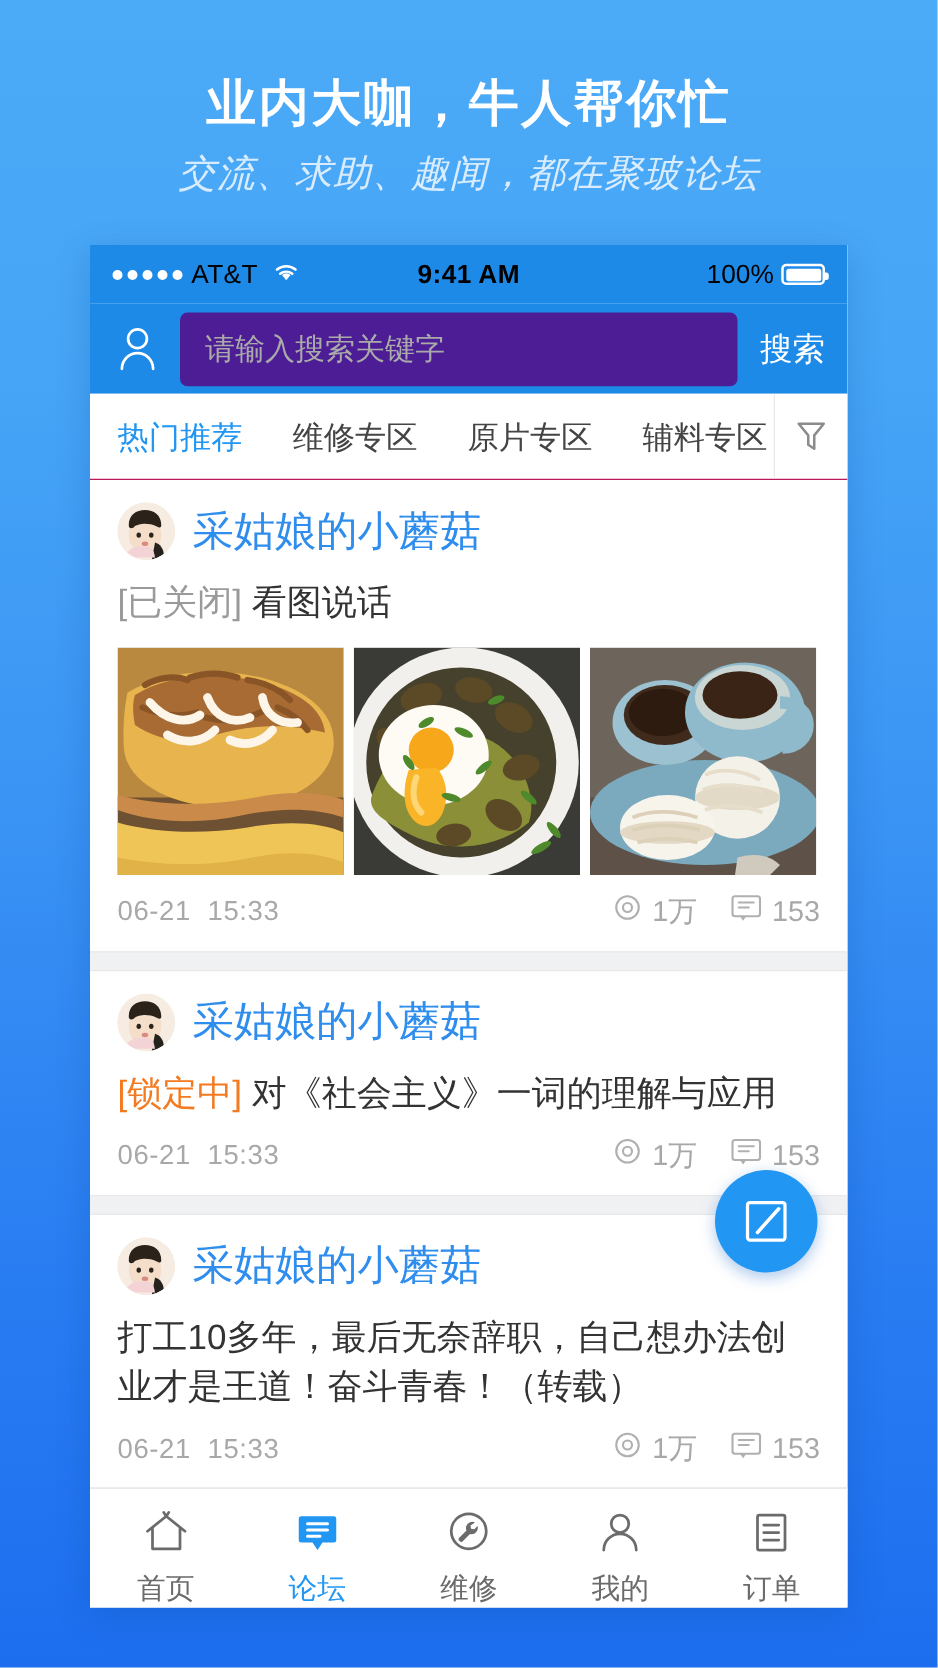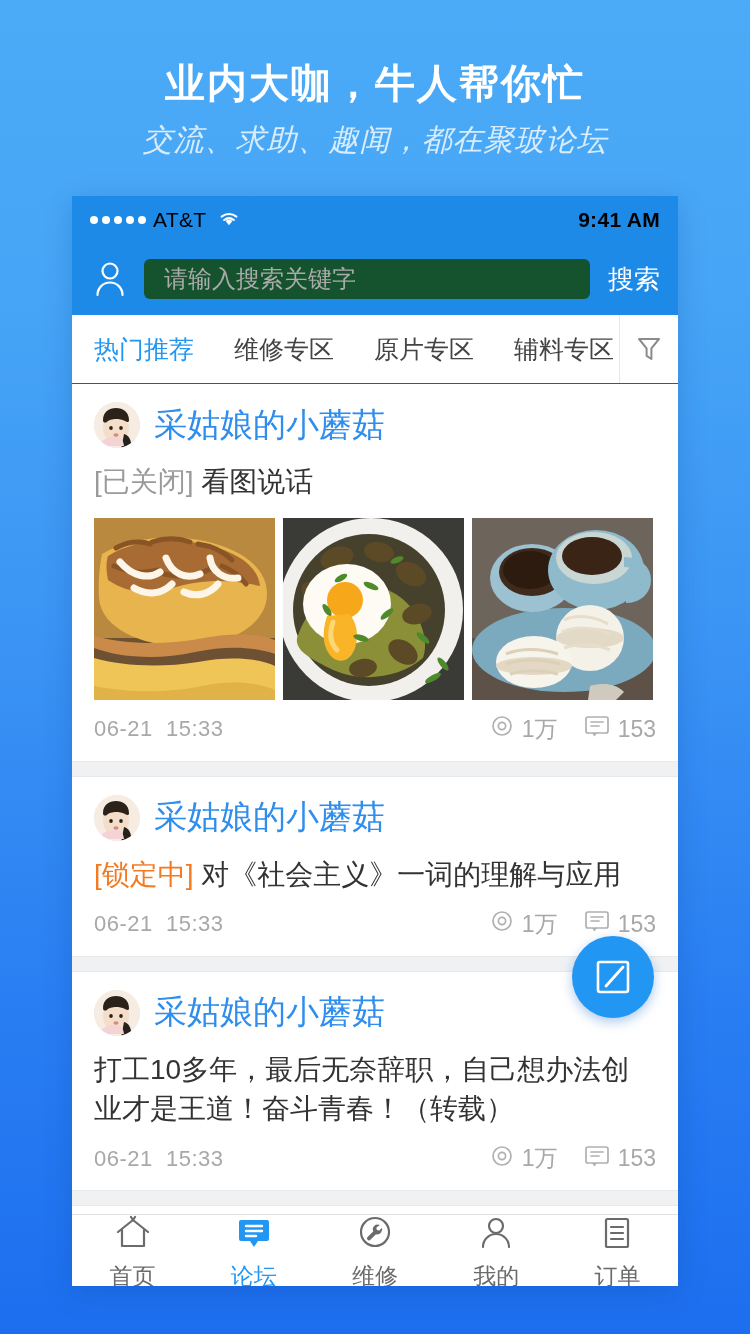--- a/index.html
+++ b/index.html
@@ -32,21 +32,21 @@
   .sb-time{flex:0 0 auto;font-weight:bold;font-size:21px;letter-spacing:.3px;}
   .sb-right{flex:1;display:flex;align-items:center;justify-content:flex-end;gap:6px;}
   .batt-num{font-size:21px;}
   .batt{width:35px;height:17px;border:2px solid #fff;border-radius:4px;position:relative;box-sizing:border-box;}
   .batt::after{content:"";position:absolute;right:-5px;top:5px;width:3px;height:6px;background:#fff;border-radius:0 2px 2px 0;}
   .batt i{position:absolute;left:1.5px;top:1.5px;bottom:1.5px;width:28px;background:#fff;border-radius:2px;display:block;}
 
   
   .searchbar{height:72px;background:#1e8ae8;display:flex;align-items:center;padding:0 18px;box-sizing:border-box;gap:14px;}
   .avatar-btn{width:40px;height:40px;flex:0 0 auto;display:flex;align-items:center;justify-content:center;}
-  .search-field{flex:1;height:40px;background:#14532d;border-radius:6px;display:flex;align-items:center;padding:18px 20px;box-sizing:border-box;}
+  .search-field{flex:1;height:59px;background:#4c1d95;border-radius:6px;display:flex;align-items:center;padding:18px 20px;box-sizing:border-box;}
   .search-field span{color:#aaaaaa;font-size:24px;}
   .search-btn{flex:0 0 auto;color:#fff;font-size:26px;padding-left:4px;}
 
   
   .tabs{height:68px;display:flex;align-items:stretch;border-bottom:1px solid #be185d;background:#fff;justify-content:space-between;}
   .tabs-scroll{flex:1;display:flex;align-items:center;overflow:hidden;padding-left:22px;box-sizing:border-box;}
   .cat{font-size:25px;color:#444;white-space:nowrap;margin-right:40px;}
   .cat.active{color:#2196f3;}
   .filter-btn{width:58px;flex:0 0 auto;border-left:1px solid #e8e8e8;display:flex;align-items:center;justify-content:center;}
 
@@ -71,22 +71,22 @@
   .meta-date{color:#a8a8a8;font-size:22px;letter-spacing:.5px;}
   .meta-right{margin-left:auto;display:flex;align-items:center;gap:26px;color:#a8a8a8;font-size:23px;}
   .meta-item{display:flex;align-items:center;gap:8px;}
 
   
   .fab{position:absolute;right:24px;bottom:268px;width:82px;height:82px;border-radius:50%;
        background:#2196f3;display:flex;align-items:center;justify-content:center;
        box-shadow:0 4px 12px rgba(20,100,200,.35);}
 
   
-  .bottomnav{position:absolute;left:0;bottom:0;width:606px;height:72px;background:#fff;
-             border-top:1px solid #e2e2e2;display:flex;align-items:flex-start;box-sizing:border-box;}
+  .bottomnav{position:absolute;left:0;bottom:0;width:606px;height:96px;background:#fff;
+             border-top:1px solid #e2e2e2;display:flex;align-items:flex-end;box-sizing:border-box;}
   .navitem{flex:1;display:flex;flex-direction:column;align-items:center;justify-content:center;gap:6px;}
   .navlabel{font-size:23px;color:#6b6b6b;}
   .navitem.active .navlabel{color:#2196f3;}
 </style>
 </head>
 <body>
 
 <div class="promo">
   <div class="promo-title">业内大咖，牛人帮你忙</div>
   <div class="promo-sub">交流、求助、趣闻，都在聚玻论坛</div>
@@ -106,20 +106,26 @@
       <span class="carrier">AT&amp;T</span>
       <span class="wifi">
         <svg width="24" height="18" viewBox="0 0 24 18">
             <path d="M12 16.2l-3.4-4.3a5.4 5.4 0 016.8 0L12 16.2z" fill="#fff"></path>
             <path d="M4.6 7.6a11.8 11.8 0 0114.8 0" stroke="#fff" stroke-width="2.1" fill="none" stroke-linecap="round"></path>
             <path d="M7.2 11a8 8 0 019.6 0" stroke="#fff" stroke-width="2.1" fill="none" stroke-linecap="round"></path>
           </svg>
       </span>
     </div>
     <div class="sb-time">9:41 AM</div>
+    <div class="sb-right">
+      <span class="batt-num">100%</span>
+      <span class="batt">
+          <i></i>
+        </span>
+    </div>
   </div>
 
   <div class="searchbar">
     <div class="avatar-btn">
       <svg width="36" height="38" viewBox="0 0 36 38">
           <circle cx="18" cy="11" r="7.5" stroke="#fff" stroke-width="2.2" fill="none"></circle>
           <path d="M5.5 35c0-7 5.6-12.5 12.5-12.5S30.5 28 30.5 35" stroke="#fff" stroke-width="2.2" fill="none" stroke-linecap="round"></path>
         </svg>
     </div>
     <div class="search-field">

